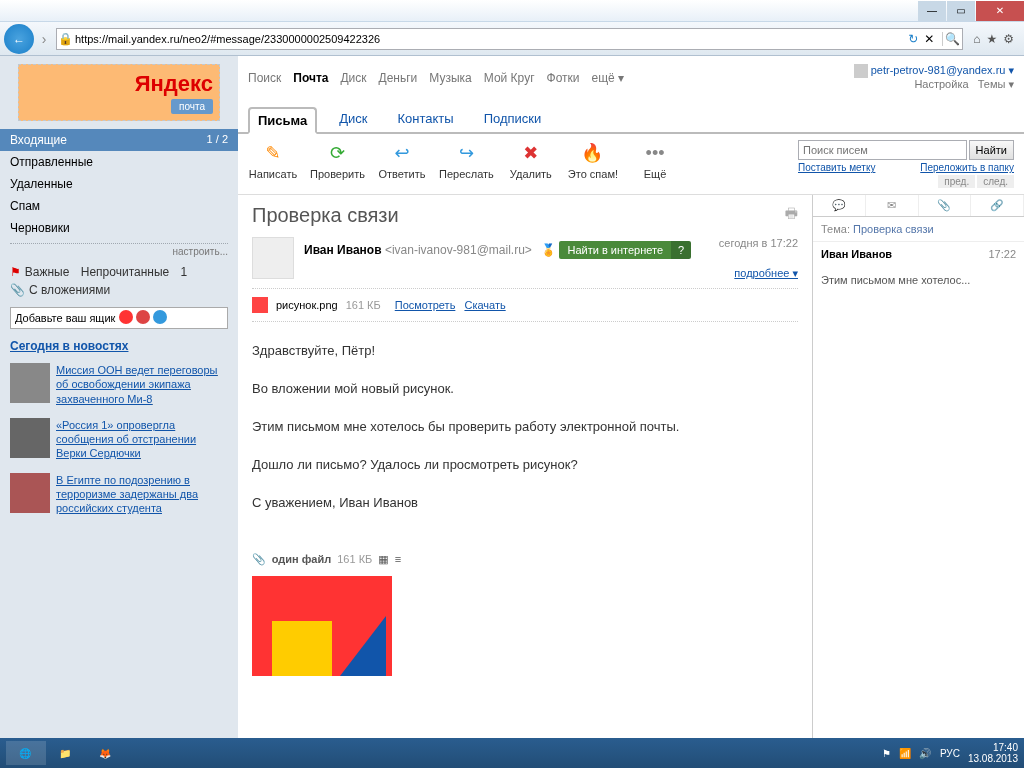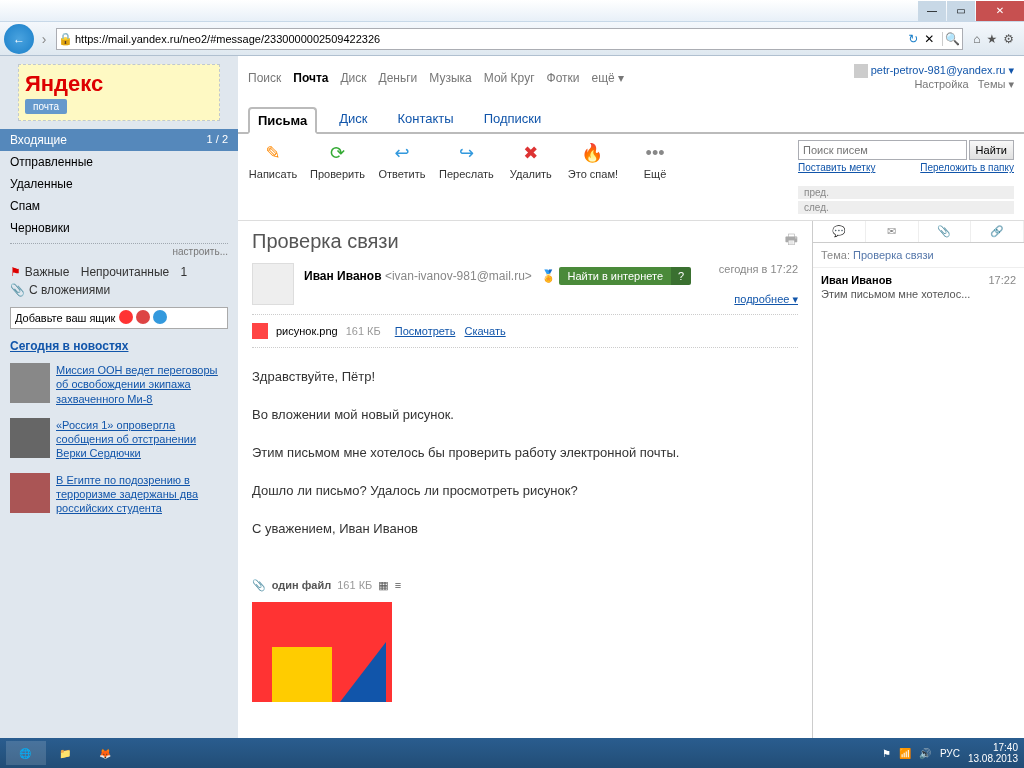--- a/index.html
+++ b/index.html
@@ -27,21 +27,21 @@
 .tab.active { background: #fff; }
 .tab-favicon-y { width: 12px; height: 12px; background: #f33; }
 .tab-favicon-m { width: 12px; height: 12px; background: #fa0; }
 .nav-icons { display: flex; gap: 6px; padding: 0 6px; color: #555; }
 
 
 .page { display: flex; height: 682px; }
 
 
 .sidebar { width: 238px; background: #e0e7ee; font-size: 12px; }
-.logo-box { background: #fef9c3; margin: 8px 18px; padding: 6px; border: 1px dashed #c0c8d0; text-align: left; }
+.logo-box { background: #fdba74; margin: 8px 18px; padding: 6px; border: 1px dashed #c0c8d0; text-align: right; }
 .logo-text { color: #d00; font-weight: bold; font-size: 22px; font-family: Arial; }
 .logo-mail { display: inline-block; background: #6699cc; color: #fff; font-size: 10px; padding: 2px 8px; border-radius: 2px; margin-top: 2px; }
 .folder-list { margin-top: 6px; }
 .folder { padding: 4px 10px; display: flex; justify-content: space-between; color: #000; }
 .folder.active { background: #5588bb; color: #fff; }
 .folder-count { font-size: 11px; }
 .folder-sep { border: 0; border-top: 1px dotted #a0a8b0; margin: 4px 10px 0; }
 .configure { text-align: right; padding: 2px 10px; font-size: 10px; color: #777; }
 .labels { padding: 4px 10px; color: #333; }
 .labels div { padding: 2px 0; display: flex; align-items: center; gap: 4px; }
@@ -68,21 +68,21 @@
 
 .toolbar-row { display: flex; align-items: flex-start; padding: 6px 10px; }
 .toolbar { display: flex; gap: 12px; }
 .tb-btn { text-align: center; font-size: 11px; color: #333; min-width: 50px; }
 .tb-icon { width: 26px; height: 26px; margin: 0 auto 2px; display: flex; align-items: center; justify-content: center; font-size: 18px; }
 .search-panel { margin-left: auto; width: 216px; }
 .search-row { display: flex; gap: 2px; }
 .search-input { flex: 1; border: 1px solid #abadb3; height: 20px; font-size: 11px; padding: 0 4px; }
 .search-btn { background: linear-gradient(#f8f8f8,#e0e0e0); border: 1px solid #abadb3; height: 20px; padding: 0 6px; font-size: 11px; }
 .search-sub { display: flex; justify-content: space-between; font-size: 10px; color: #1155aa; text-decoration: underline; margin-top: 2px; text-align: center; }
-.nav-pn { display: flex; justify-content: flex-end; gap: 2px; margin-top: 13px; font-size: 10px; flex-direction: column; }
+.nav-pn { display: flex; justify-content: flex-end; gap: 2px; margin-top: 2px; font-size: 10px; }
 .nav-pn span { background: #eee; padding: 1px 6px; color: #888; }
 
 
 .content-split { display: flex; flex: 1; border-top: 1px solid #ddd; overflow: hidden; }
 .msg-view { flex: 1; padding: 8px 14px; overflow: hidden; }
 .msg-subject { font-size: 20px; color: #555; display: flex; align-items: center; }
 .print-icon { margin-left: auto; color: #aaa; font-size: 14px; }
 .msg-header { display: flex; gap: 10px; margin-top: 10px; align-items: flex-start; }
 .avatar { width: 42px; height: 42px; background: #eee; border: 1px solid #ddd; }
 .from-block { font-size: 12px; }
@@ -115,21 +115,21 @@
 .preview-pane { width: 212px; border-left: 1px solid #ccc; font-size: 11px; }
 .pv-tabs { display: flex; border-bottom: 1px solid #ccc; }
 .pv-tab { flex: 1; text-align: center; padding: 4px 0; color: #888; border-right: 1px solid #eee; }
 .pv-tab.active { background: #fff; color: #000; position: relative; }
 .pv-theme { padding: 6px 8px; border-bottom: 1px solid #eee; color: #888; }
 .pv-theme b { color: #5577aa; font-weight: normal; }
 .pv-msg { padding: 6px 8px; }
 .pv-from-row { display: flex; justify-content: space-between; }
 .pv-from { font-weight: bold; }
 .pv-time { color: #888; }
-.pv-excerpt { color: #555; margin-top: 2px; }
+.pv-excerpt { color: #555; margin-top: 14px; }
 
 
 .taskbar { position: absolute; bottom: 0; left: 0; right: 0; height: 30px; background: linear-gradient(#2a5d8f, #224d76); display: flex; align-items: center; padding: 0 6px; color: #fff; font-size: 10px; }
 .tb-app { width: 40px; height: 24px; display: flex; align-items: center; justify-content: center; }
 .tb-right { margin-left: auto; display: flex; align-items: center; gap: 8px; }
 .clock { text-align: right; line-height: 1.1; }
 </style>
 </head>
 <body>
 

